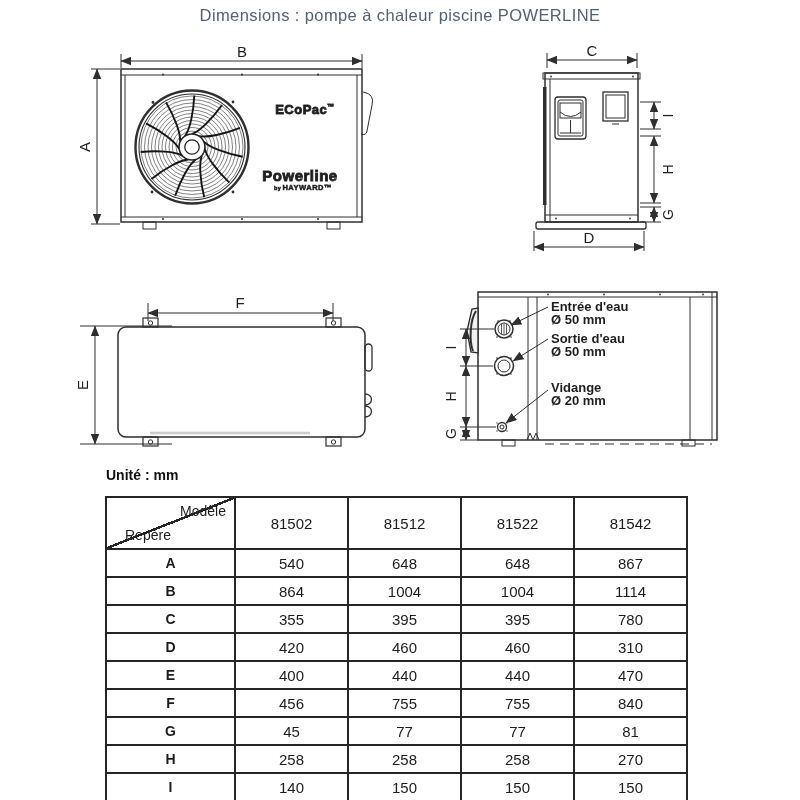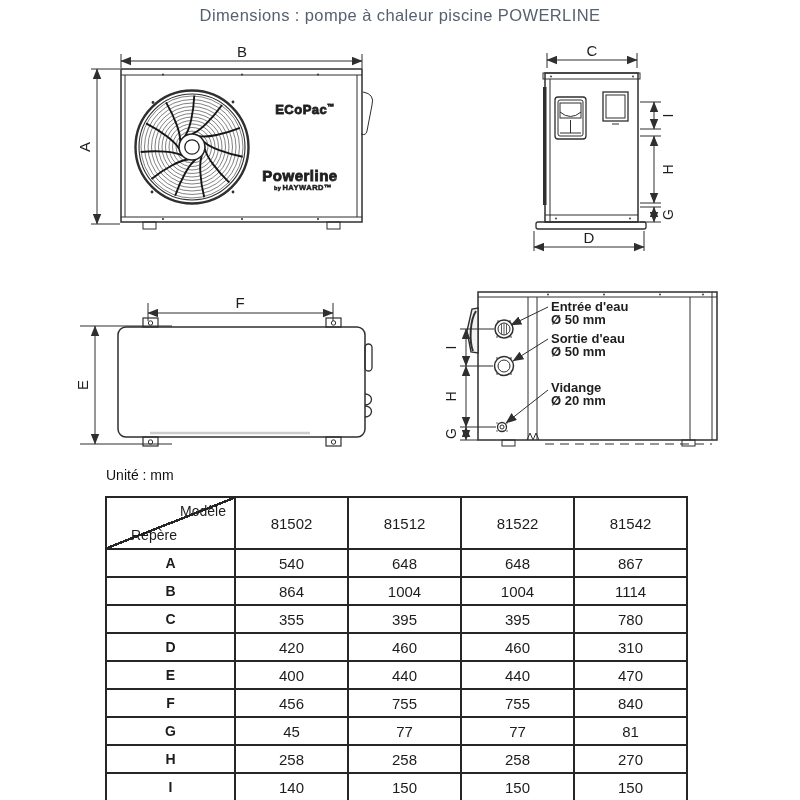--- a/index.html
+++ b/index.html
@@ -1,38 +1,38 @@
 <!DOCTYPE html>
 <html><head>
 <meta charset="utf-8">
 <style>
   html,body{margin:0;padding:0;background:#fff;}
   .page{position:relative;width:800px;height:800px;background:#fff;overflow:hidden;
         font-family:"Liberation Sans",sans-serif;}
   .title{position:absolute;top:6px;left:0;width:100%;text-align:center;
          font-size:16.5px;letter-spacing:.4px;color:#566170;}
-  .unit{position:absolute;left:106px;top:467px;font-size:14px;font-weight:normal;color:#111;}
+  .unit{position:absolute;left:106px;top:467px;font-size:14px;font-weight:bold;color:#111;}
   svg.drawing{position:absolute;overflow:visible;}
   svg.drawing text{font-family:"Liberation Sans",sans-serif;fill:#1e1e1e;}
   .dimletter{font-size:15px;}
   .outline-logo{fill:#fff;stroke:#2f2f2f;paint-order:stroke;letter-spacing:.5px;font-weight:bold;}
   
   table.dims{position:absolute;left:105px;top:496px;border-collapse:collapse;table-layout:fixed;
              width:583px;}
   table.dims th,table.dims td{border:2px solid #262626;text-align:center;vertical-align:middle;
              padding:0;color:#1c1c1c;font-weight:normal;}
   table.dims thead th{height:50px;font-size:15px;}
   table.dims tbody th,table.dims tbody td{height:26px;font-size:15px;}
   table.dims tbody th{font-weight:bold;font-size:14px;}
   th.corner{position:relative;width:127px;
     background:linear-gradient(to bottom right,
       transparent calc(50% - 1.2px), #262626 calc(50% - 1.2px),
       #262626 calc(50% + 1.2px), transparent calc(50% + 1.2px));}
   th.corner .top{position:absolute;top:5px;right:8px;font-size:14px;}
-  th.corner .bottom{position:absolute;bottom:5px;left:24px;font-size:14px;}
+  th.corner .bottom{position:absolute;bottom:5px;left:18px;font-size:14px;}
 </style>
 </head>
 <body>
 
 <div class="page">
 
   <div class="title">Dimensions :  pompe à chaleur piscine POWERLINE</div>
 
   <svg width="0" height="0" style="position:absolute">
     <defs>

